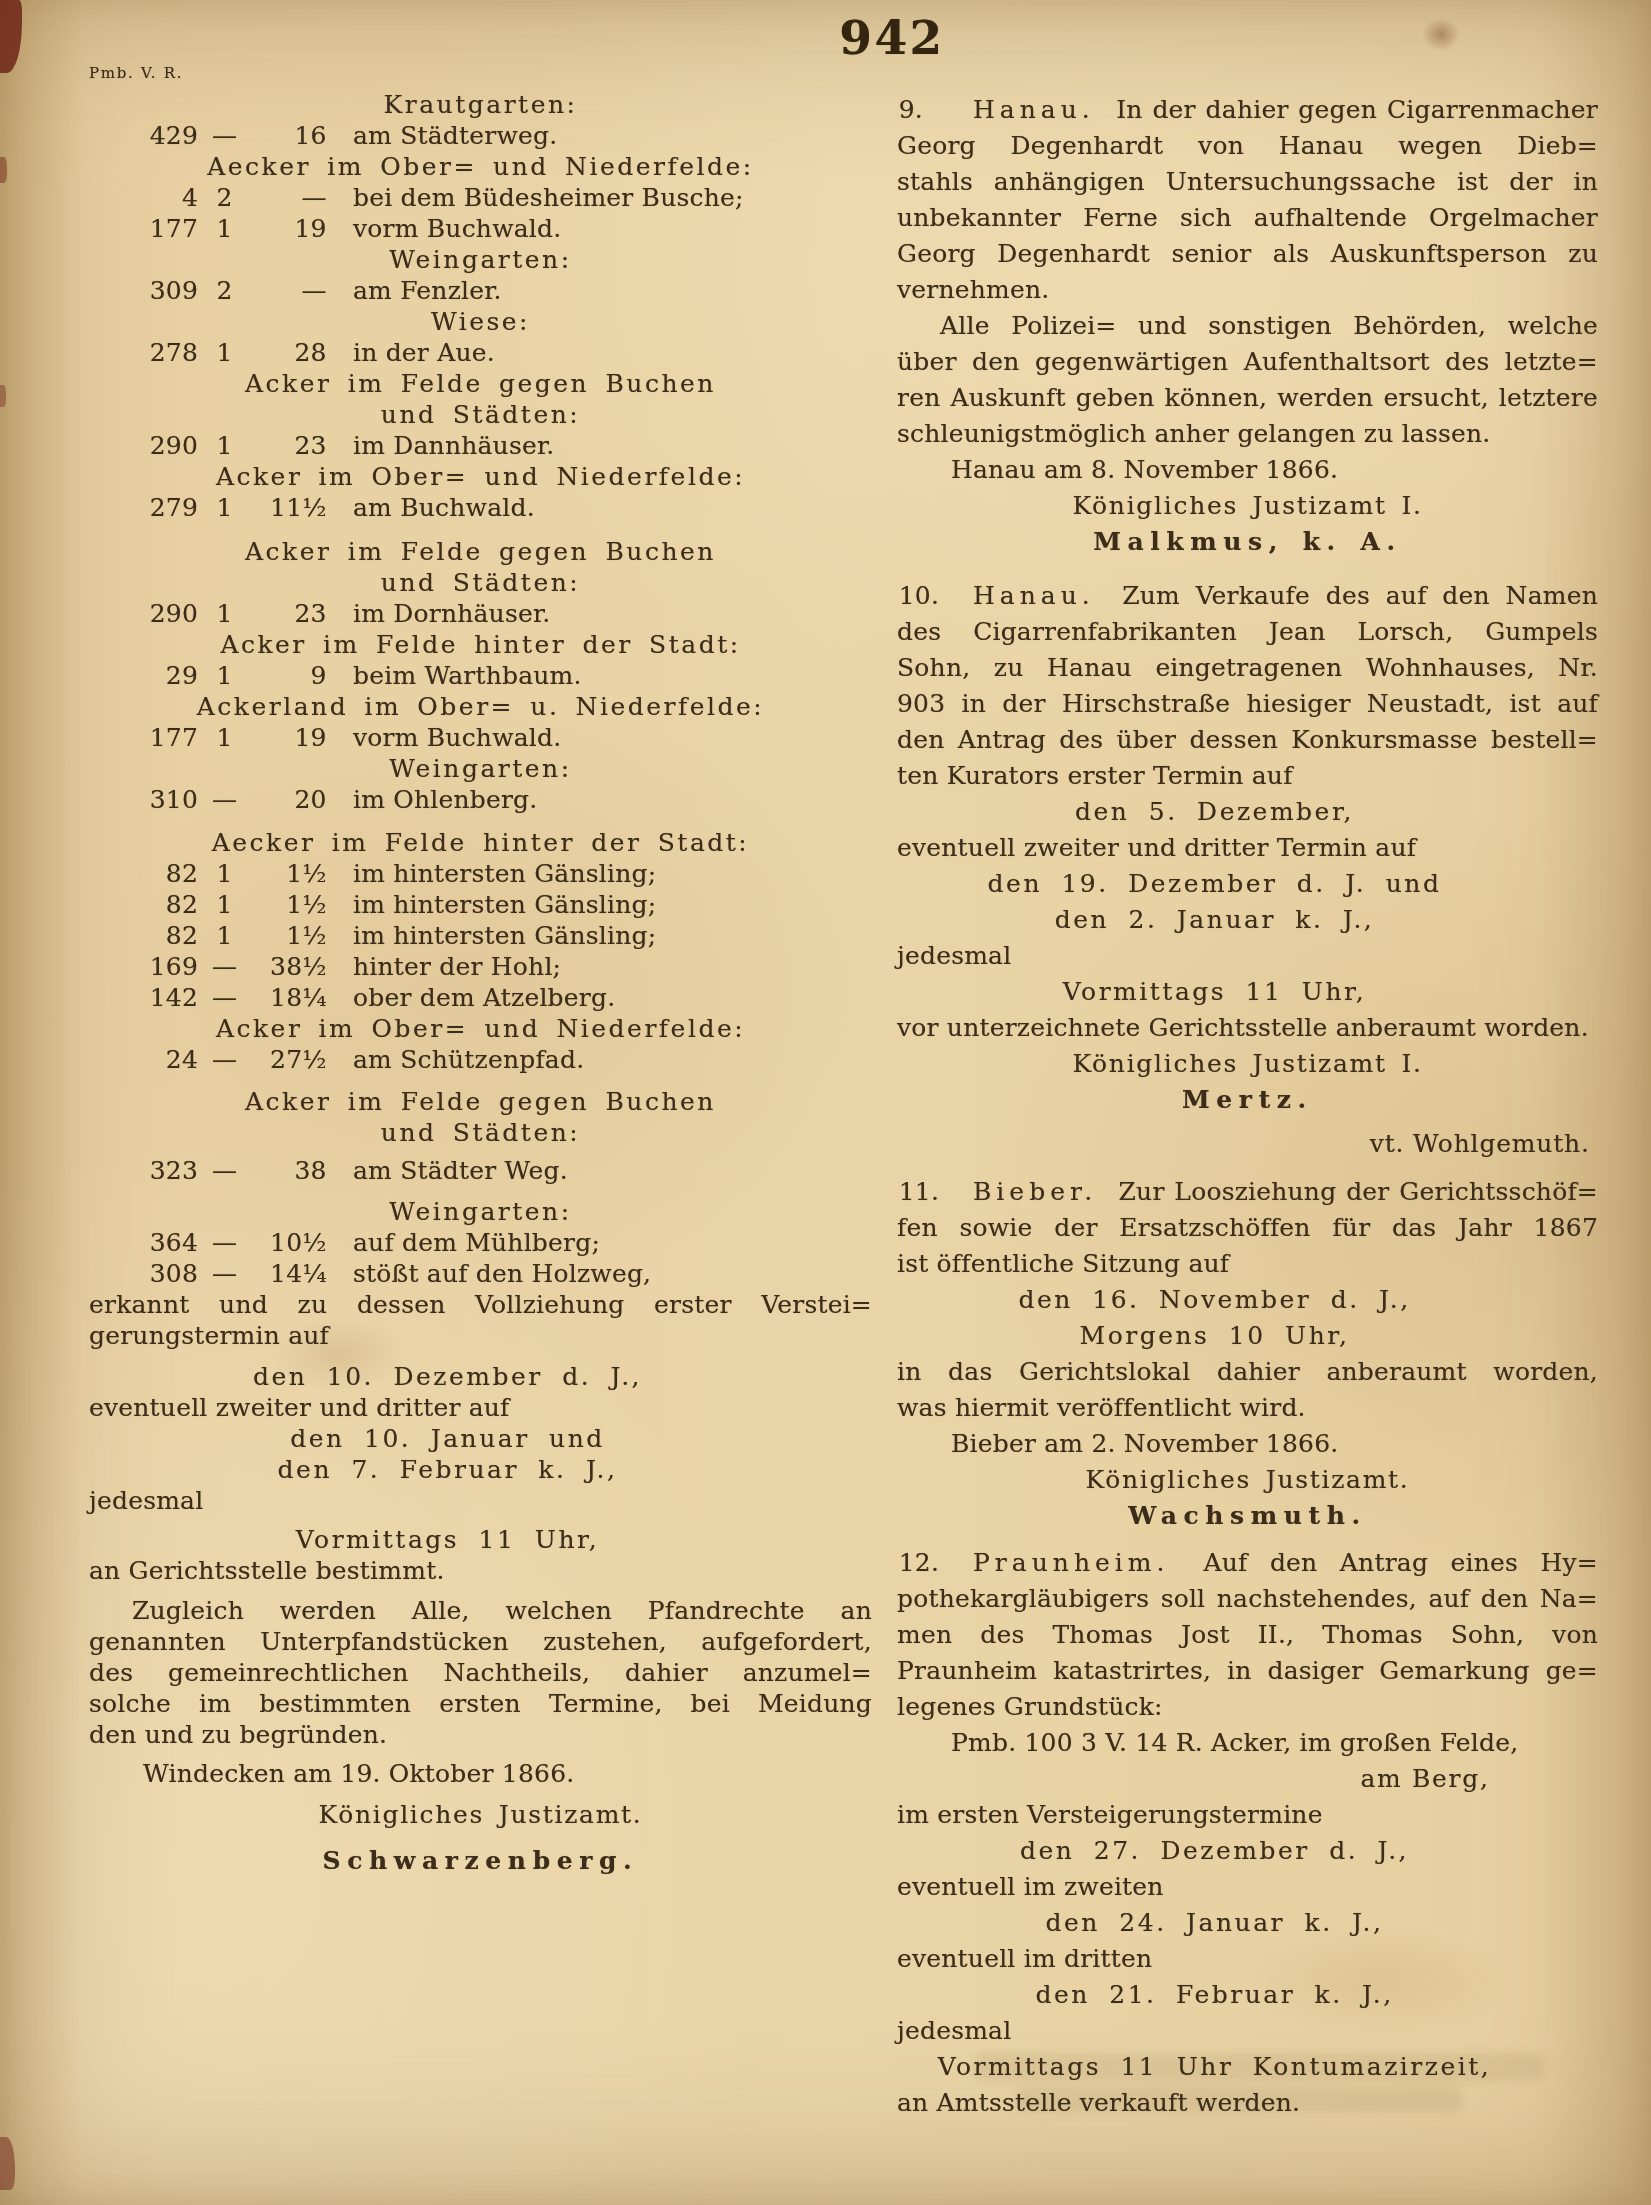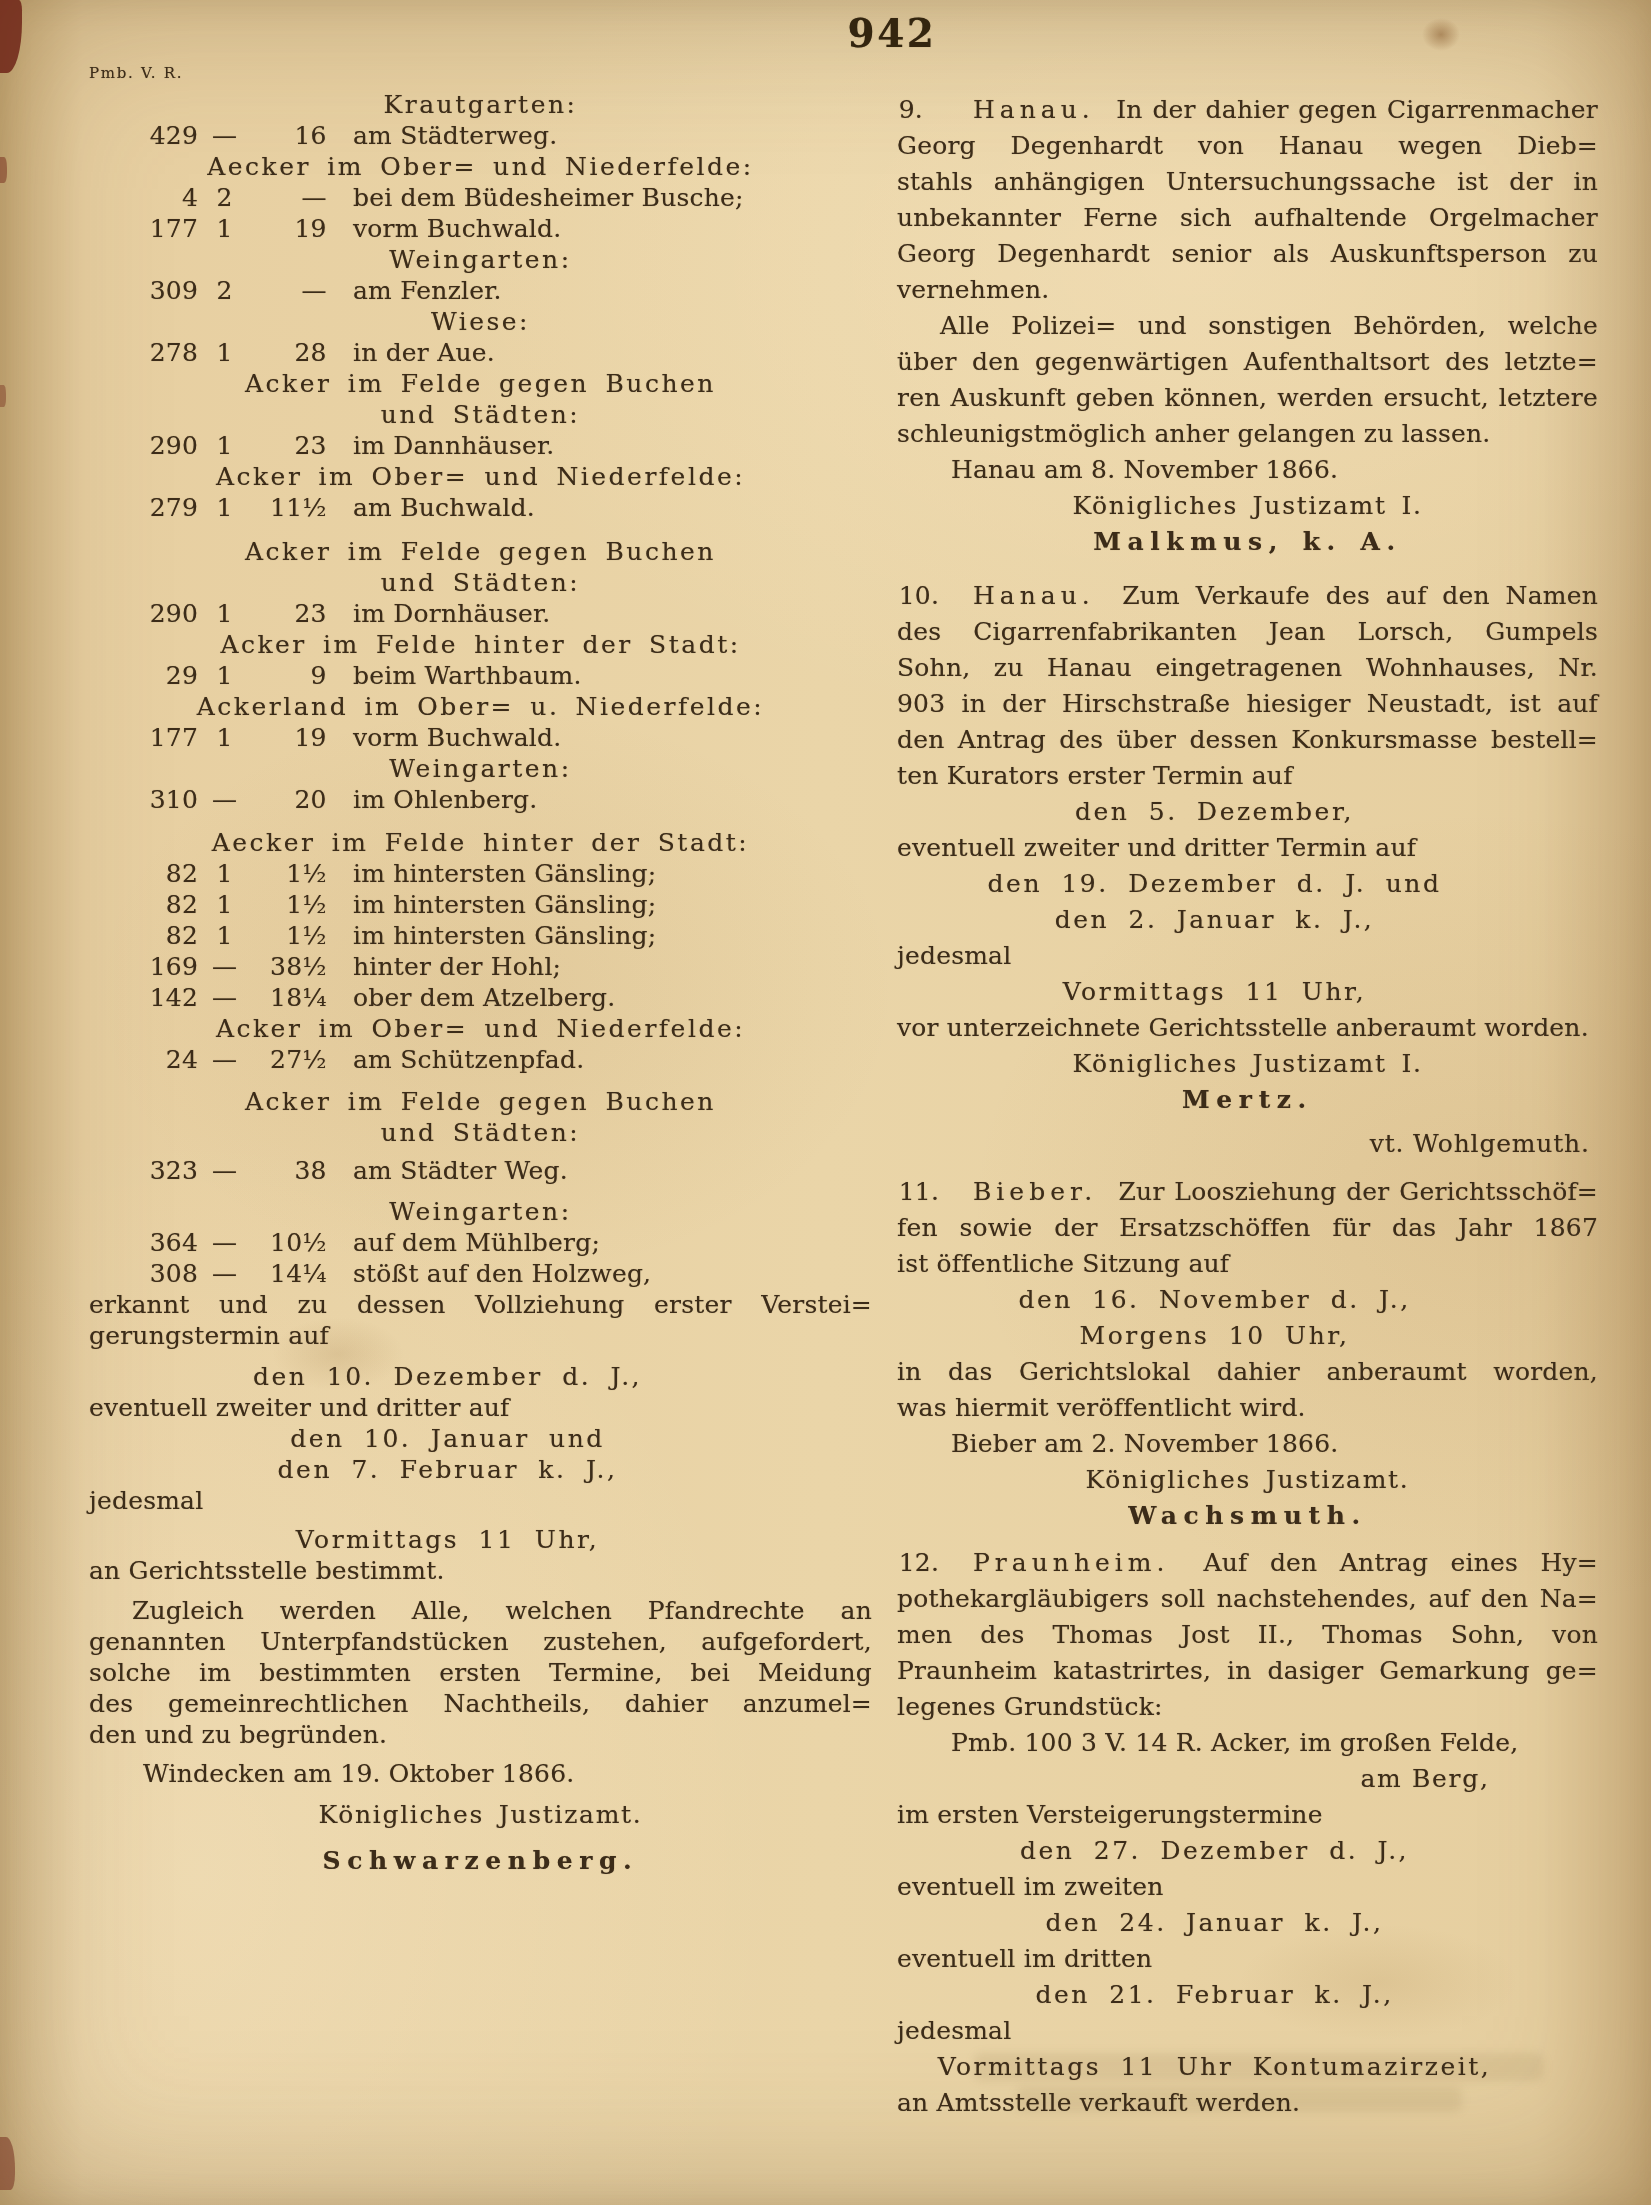--- a/index.html
+++ b/index.html
@@ -29,21 +29,21 @@
   .em1{left:0;top:0;width:21.5px;height:73px;background:#6e2417;opacity:.85;border-radius:0 14% 70% 0;}
   .em2{left:0;top:157px;width:7.4px;height:26.4px;background:#7a3322;opacity:.55;border-radius:0 40% 40% 0;}
   .em3{left:0;top:385px;width:5.8px;height:21.5px;background:#7a3322;opacity:.45;border-radius:0 40% 40% 0;}
   .em4{left:0;top:2137px;width:15px;height:53px;background:#6e2417;opacity:.5;border-radius:0 60% 30% 0;}
   .ghost{position:absolute;pointer-events:none;filter:blur(4.1px);background:rgba(135,105,55,.12);border-radius:8.3px;}
   .g1{left:974px;top:2053px;width:570px;height:28px;}
   .g2{left:1016px;top:2087px;width:446px;height:25px;}
 
   #page-number{
     position:absolute;left:834px;top:10px;width:116px;text-align:center;
-    font-size:39px;font-weight:bold;letter-spacing:2.5px;color:#33250f;
+    font-size:47px;font-weight:bold;letter-spacing:2.5px;color:#33250f;
     text-shadow:0 0 0.8px rgba(50,35,15,.55);
   }
   .col{position:absolute;text-shadow:0 0 0.8px rgba(60,42,20,.45);}
   #col-left{left:89px;top:58px;width:783px;}
   #col-right{left:897px;top:92px;width:701px;}
   .line{font-size:25px;letter-spacing:0.2px;}
   #col-left .line{line-height:31px;}
   #col-right .line{line-height:36px;}
   .gap{width:100%;}
 
@@ -290,23 +290,23 @@
   <div class="line center">Vormittags 11 Uhr,</div>
 
   <div class="line">an Gerichtsstelle bestimmt.</div>
 
   <div class="gap" style="height: 9px;"></div>
 
   <div class="line j jind">Zugleich werden Alle, welchen Pfandrechte an</div>
 
   <div class="line j">genannten Unterpfandstücken zustehen, aufgefordert,</div>
 
+  <div class="line j">des gemeinrechtlichen Nachtheils, dahier anzumel=</div>
+
   <div class="line j">solche im bestimmten ersten Termine, bei Meidung</div>
-
-  <div class="line j">des gemeinrechtlichen Nachtheils, dahier anzumel=</div>
 
   <div class="line">den und zu begründen.</div>
 
   <div class="gap" style="height: 7.4px;"></div>
 
   <div class="line indent">Windecken am 19. Oktober 1866.</div>
 
   <div class="gap" style="height: 10px;"></div>
 
   <div class="line centerinst">Königliches Justizamt.</div>

